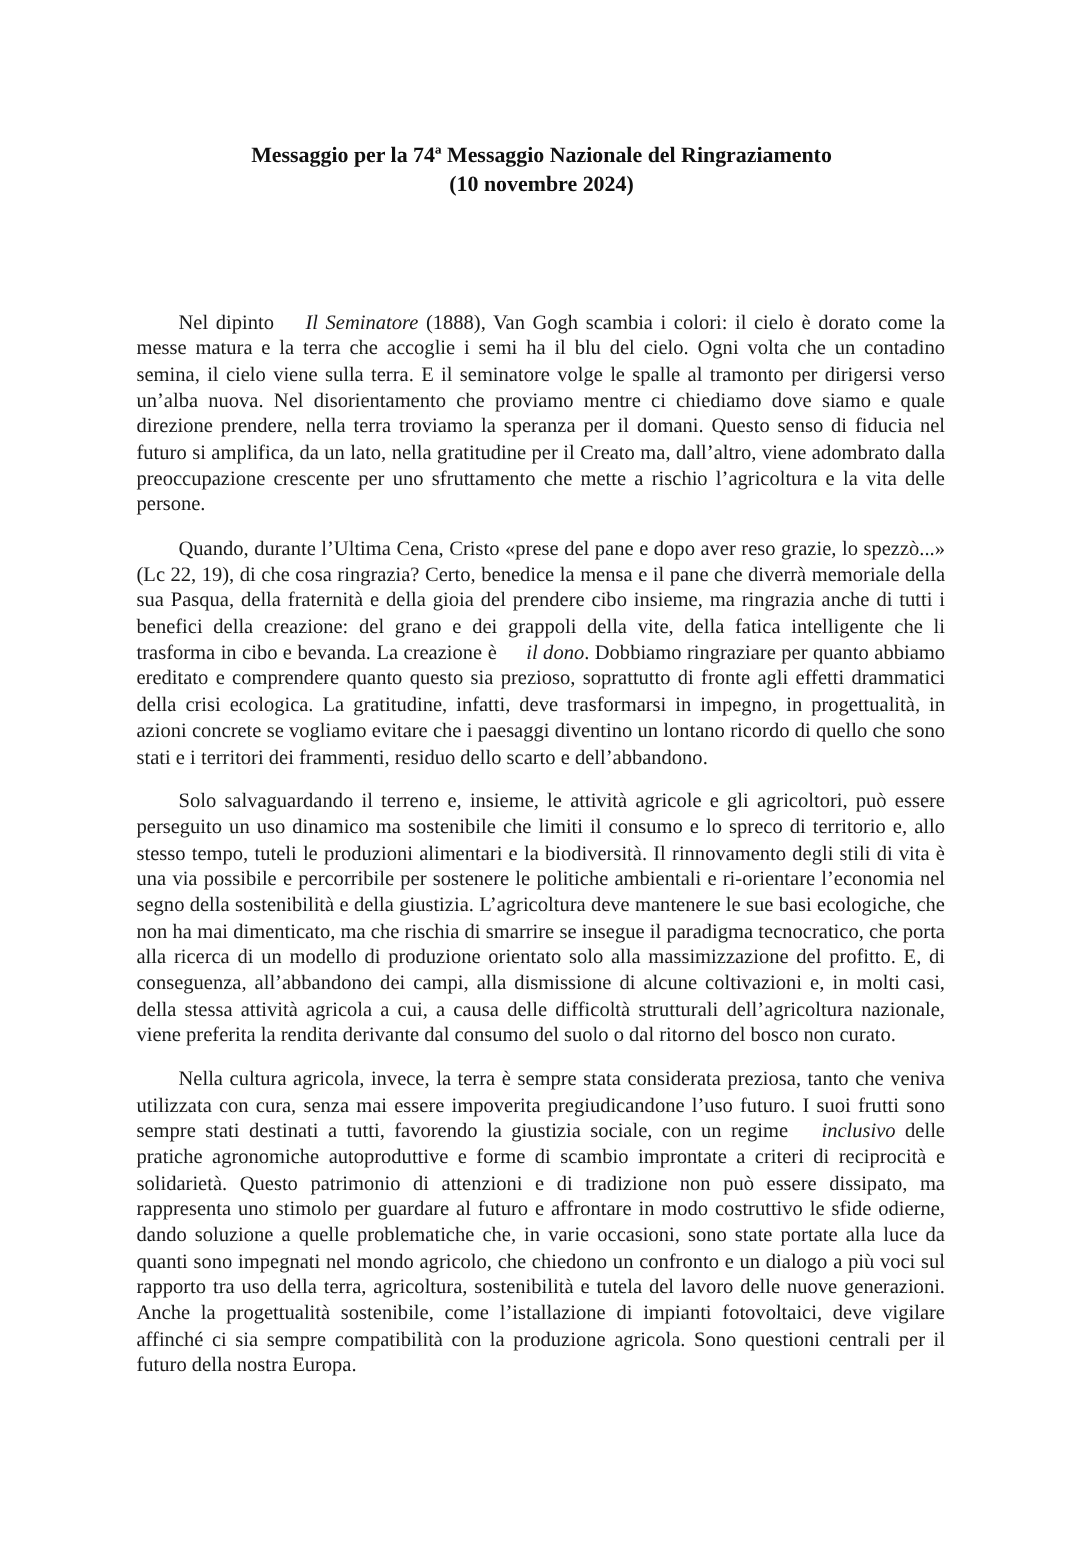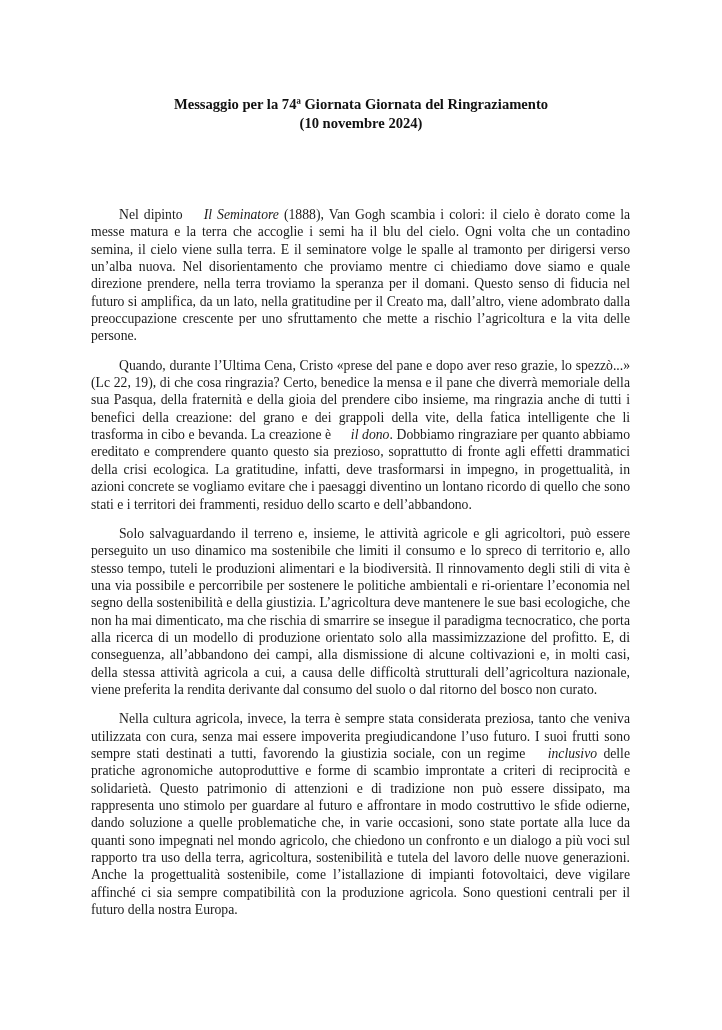--- a/index.html
+++ b/index.html
@@ -17,21 +17,21 @@
     font-family: "Liberation Serif", serif; font-size: 13.7px; line-height: 17.35px; color: #1a1a1a;
     text-align: justify;
   }
   .body p { margin: 0 0 12px 0; text-indent: 28px; }
   .body i { font-style: italic; margin-left: 16px; }
 </style>
 </head>
 <body>
 
 <div class="page">
-  <div class="header-line" id="hdr1">Messaggio per la 74ª Giornata Giornata del Ringraziamento</div>
+  <div class="header-line" id="hdr1">Messaggio per la 74ª Messaggio Nazionale del Ringraziamento</div>
   <div class="header-line" id="hdr2">(10 novembre 2024)</div>
 
   <div class="body" style="top: 206px;">
     <p>
       <span>Nel dipinto </span><i>Il Seminatore</i><span> (1888), Van Gogh scambia i colori: il cielo è dorato come la messe matura e la terra che accoglie i semi ha il blu del cielo. Ogni volta che un contadino semina, il cielo viene sulla terra. E il seminatore volge le spalle al tramonto per dirigersi verso un’alba nuova. Nel disorientamento che proviamo mentre ci chiediamo dove siamo e quale direzione prendere, nella terra troviamo la speranza per il domani. Questo senso di fiducia nel futuro si amplifica, da un lato, nella gratitudine per il Creato ma, dall’altro, viene adombrato dalla preoccupazione crescente per uno sfruttamento che mette a rischio l’agricoltura e la vita delle persone.</span>
     </p>
     <p>
       <span>Quando, durante l’Ultima Cena, Cristo «prese del pane e dopo aver reso grazie, lo spezzò...» (Lc 22, 19), di che cosa ringrazia? Certo, benedice la mensa e il pane che diverrà memoriale della sua Pasqua, della fraternità e della gioia del prendere cibo insieme, ma ringrazia anche di tutti i benefici della creazione: del grano e dei grappoli della vite, della fatica intelligente che li trasforma in cibo e bevanda. La creazione è </span><i>il dono</i><span>. Dobbiamo ringraziare per quanto abbiamo ereditato e comprendere quanto questo sia prezioso, soprattutto di fronte agli effetti drammatici della crisi ecologica. La gratitudine, infatti, deve trasformarsi in impegno, in progettualità, in azioni concrete se vogliamo evitare che i paesaggi diventino un lontano ricordo di quello che sono stati e i territori dei frammenti, residuo dello scarto e dell’abbandono.</span>
     </p>
     <p>

